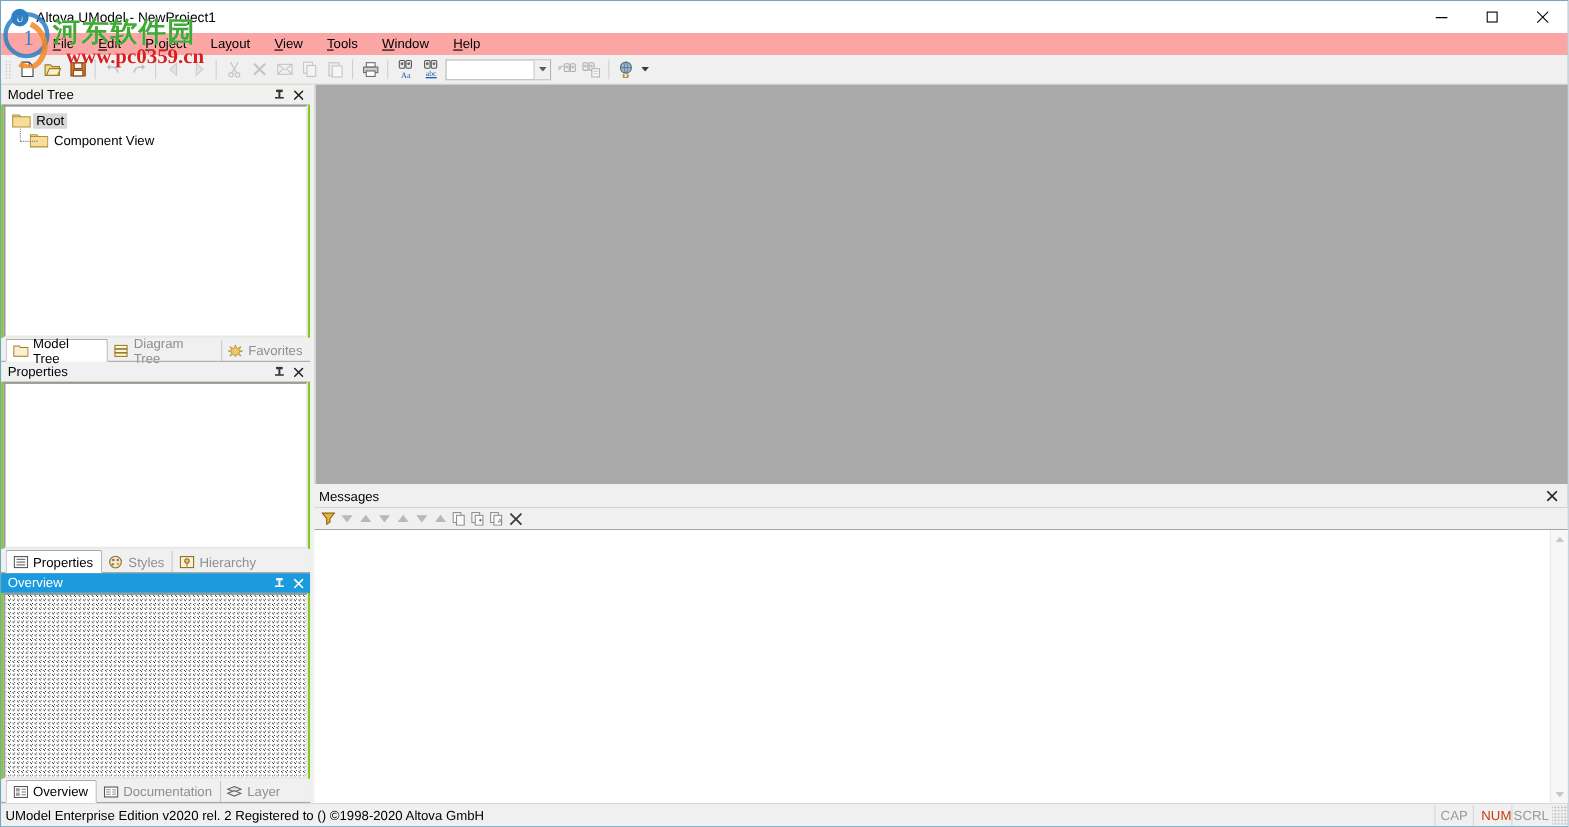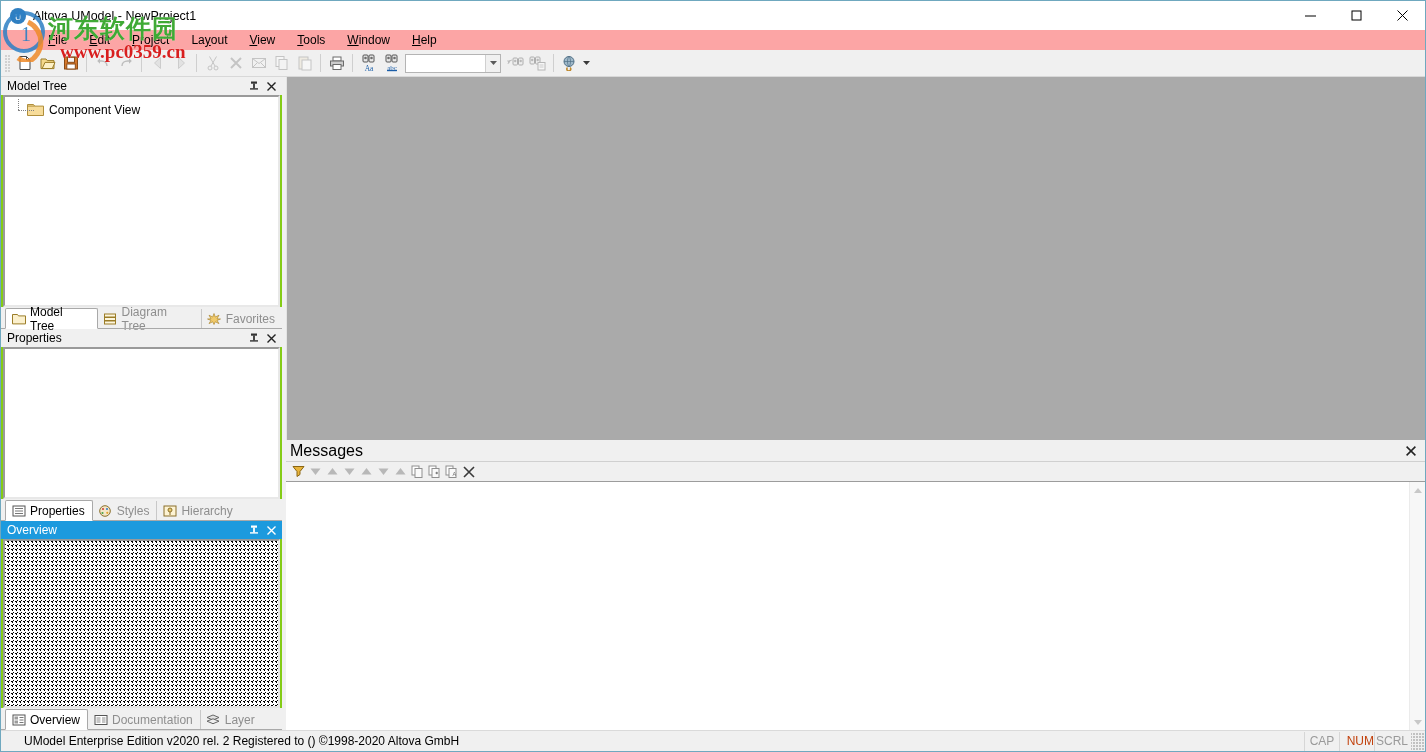--- a/index.html
+++ b/index.html
@@ -180,21 +180,21 @@
   .mdi {
     flex: 1 1 auto; min-height: 0;
     background: #aaaaaa;
     border-left: 1px solid #e4e4e4;
   }
 
   
   .messages { flex: 0 0 290px; display: flex; flex-direction: column; background: #f0f0f0; }
   .msg-title {
     height: 22px; flex: 0 0 22px; display: flex; align-items: center;
-    padding: 0 4px 0 4px; font-size: 16px;
+    padding: 0 4px 0 4px; font-size: 12px;
     border-bottom: 1px solid #d0d0d0;
   }
   .msg-title .mtext { flex: 1; }
   .msg-toolbar {
     height: 20px; flex: 0 0 20px; display: flex; align-items: center;
     padding-left: 4px; border-bottom: 1px solid #9c9c9c;
     background: #f0f0f0;
   }
   .mbtn { width: 17px; height: 18px; display:flex; align-items:center; justify-content:center; cursor:default; }
   .msg-area { flex: 1 1 auto; display: flex; min-height: 0; background: #fff; }
@@ -215,21 +215,21 @@
       45deg, #000 0 1px, #fff 1px 2px, #fff 2px 3px, #fff 3px 4px);
     background-size: 4px 4px;
   }
 
   
   .statusbar {
     height: 21px; flex: 0 0 21px;
     display: flex; align-items: center;
     background: #f0f0f0;
     border-top: 1px solid #dadada;
-    font-size: 12px; padding-left: 23px;
+    font-size: 12px; padding-left: 4px;
   }
   .statusbar .sleft { flex: 1; white-space: nowrap; }
   .skey {
     width: 35px; text-align: center; color: #9a9a9a;
     border-left: 1px solid #d6d6d6; height: 19px; line-height: 19px;
   }
   .skey.on { color: #c2410c; text-align: right; }
   .sresize {
     width: 14px; height: 19px; margin-left: 2px;
     background-image: radial-gradient(circle at 1px 1px, #b4b4b4 0.7px, transparent 1px);
@@ -468,20 +468,29 @@
             </svg>
           </span>
           <span class="ptbtn">
             <svg width="9" height="9" viewBox="0 0 9 9">
               <path d="M0.5 0.5 8.5 8.5M8.5 0.5 0.5 8.5" stroke="#222" stroke-width="1.4"></path>
             </svg>
           </span>
         </div>
         <div class="panel-body sunken">
           <div class="tree">
+            <div class="tnode sel">
+              <span class="folder">
+                <svg width="17" height="14" viewBox="0 0 17 14">
+                  <path d="M0.5 1.5h6l1.2 1.6H16.5v9.4H0.5z" fill="#f7dc9a" stroke="#b08f3c"></path>
+                  <path d="M0.5 3.1h7.2" stroke="#b08f3c" fill="none"></path>
+                </svg>
+              </span>
+              <span class="tlabel">Root</span>
+            </div>
             <div class="tchild">
               <div class="tnode">
                 <span class="folder">
                   <svg width="17" height="14" viewBox="0 0 17 14">
                     <path d="M0.5 1.5h6l1.2 1.6H16.5v9.4H0.5z" fill="#f7dc9a" stroke="#b08f3c"></path>
                     <path d="M0.5 3.1h7.2" stroke="#b08f3c" fill="none"></path>
                   </svg>
                 </span>
                 <span class="tlabel">Component View</span>
               </div>

